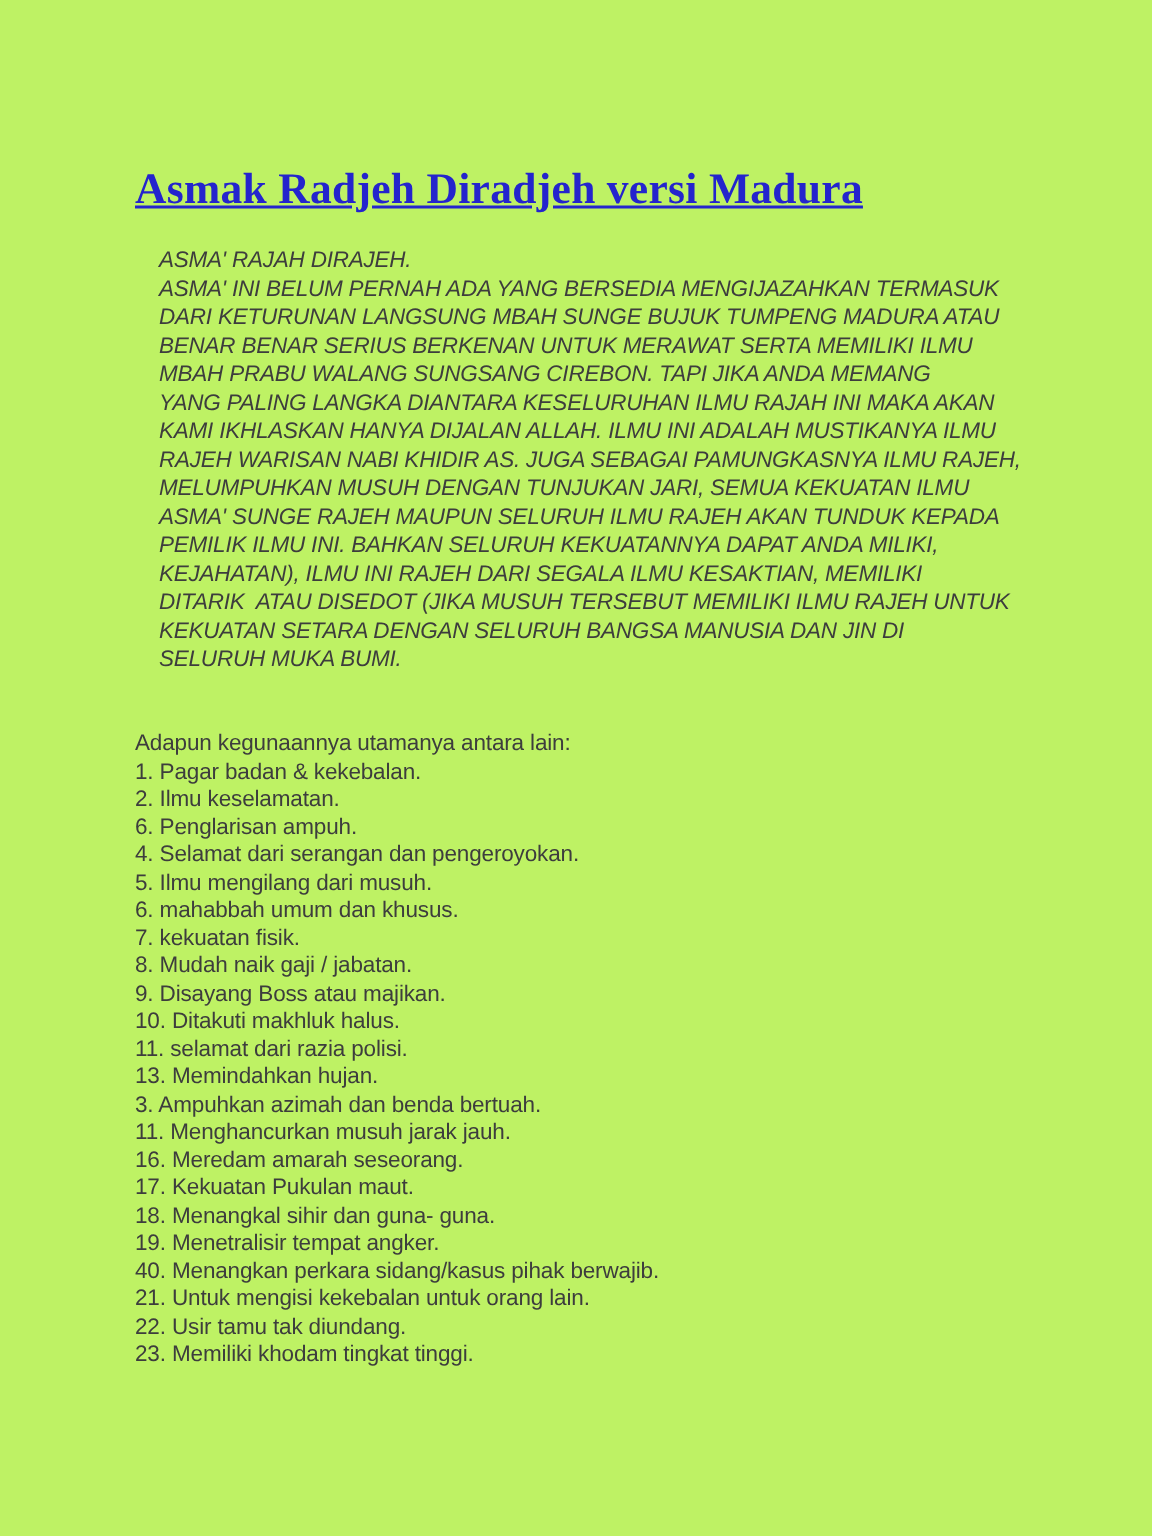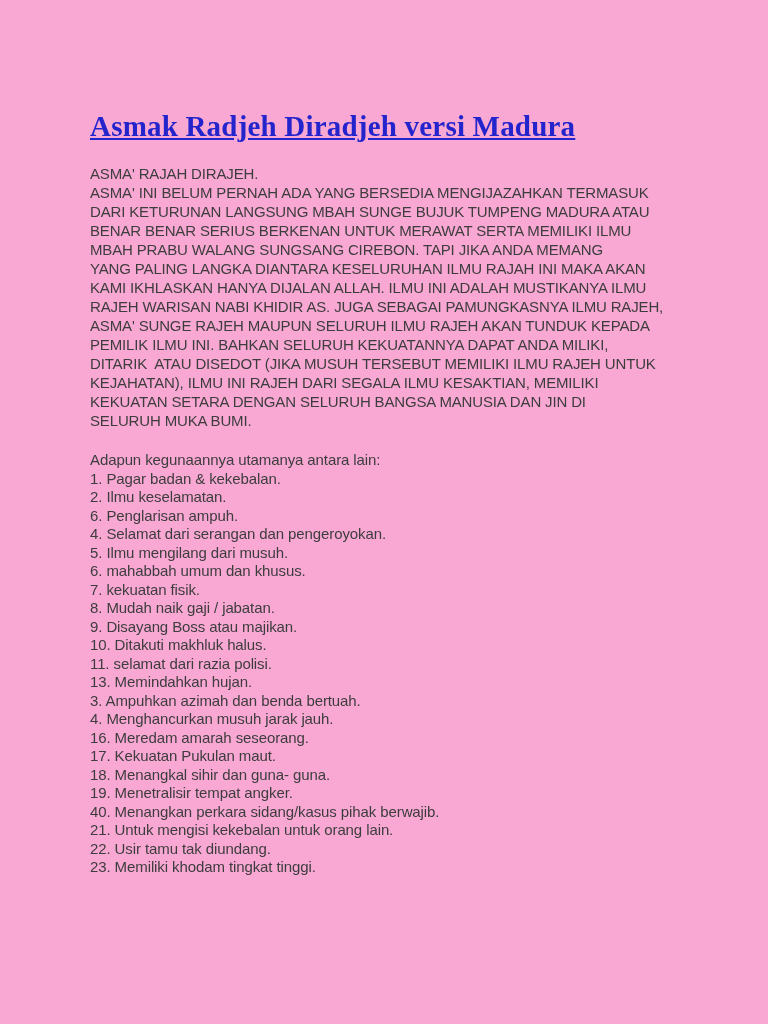--- a/index.html
+++ b/index.html
@@ -12,47 +12,48 @@
     height: 1024px;
     overflow: hidden;
     font-family: "Liberation Sans", "DejaVu Sans", sans-serif;
     color: #3d3d3d;
   }
   .page {
     box-sizing: border-box;
     width: 768px;
     height: 1024px;
     padding: 108px 70px 0 90px;
-    background: #f9a8d4;
+    background: #bef264;
   }
   .doc-title {
     font-family: "Liberation Serif", "DejaVu Serif", serif;
     font-weight: bold;
     font-size: 29px;
     line-height: 36px;
     color: #2424cd;
     text-decoration: underline;
     text-decoration-color: #2424cd;
     margin: 0 0 20px 0;
     letter-spacing: 0.2px;
     white-space: nowrap;
     cursor: pointer;
   }
   .para-block {
-    margin: 0;
+    margin: 16px;
+    font-style: italic;
   }
   .para-line {
     font-size: 15px;
     line-height: 19px;
     letter-spacing: -0.15px;
     white-space: pre;
     color: #3d3d3d;
   }
   .uses-block {
-    margin-top: 21px;
+    margin-top: 38px;
   }
   .uses-intro,
   .list-line {
     font-size: 15px;
     line-height: 18.5px;
     letter-spacing: -0.1px;
     white-space: pre;
     color: #3d3d3d;
   }
 </style>
@@ -65,45 +66,46 @@
 
   <div class="para-block">
       <div class="para-line">ASMA' RAJAH DIRAJEH.</div>
       <div class="para-line">ASMA' INI BELUM PERNAH ADA YANG BERSEDIA MENGIJAZAHKAN TERMASUK</div>
       <div class="para-line">DARI KETURUNAN LANGSUNG MBAH SUNGE BUJUK TUMPENG MADURA ATAU</div>
       <div class="para-line">BENAR BENAR SERIUS BERKENAN UNTUK MERAWAT SERTA MEMILIKI ILMU</div>
       <div class="para-line">MBAH PRABU WALANG SUNGSANG CIREBON. TAPI JIKA ANDA MEMANG</div>
       <div class="para-line">YANG PALING LANGKA DIANTARA KESELURUHAN ILMU RAJAH INI MAKA AKAN</div>
       <div class="para-line">KAMI IKHLASKAN HANYA DIJALAN ALLAH. ILMU INI ADALAH MUSTIKANYA ILMU</div>
       <div class="para-line">RAJEH WARISAN NABI KHIDIR AS. JUGA SEBAGAI PAMUNGKASNYA ILMU RAJEH,</div>
+      <div class="para-line">MELUMPUHKAN MUSUH DENGAN TUNJUKAN JARI, SEMUA KEKUATAN ILMU</div>
       <div class="para-line">ASMA' SUNGE RAJEH MAUPUN SELURUH ILMU RAJEH AKAN TUNDUK KEPADA</div>
       <div class="para-line">PEMILIK ILMU INI. BAHKAN SELURUH KEKUATANNYA DAPAT ANDA MILIKI,</div>
+      <div class="para-line">KEJAHATAN), ILMU INI RAJEH DARI SEGALA ILMU KESAKTIAN, MEMILIKI</div>
       <div class="para-line">DITARIK  ATAU DISEDOT (JIKA MUSUH TERSEBUT MEMILIKI ILMU RAJEH UNTUK</div>
-      <div class="para-line">KEJAHATAN), ILMU INI RAJEH DARI SEGALA ILMU KESAKTIAN, MEMILIKI</div>
       <div class="para-line">KEKUATAN SETARA DENGAN SELURUH BANGSA MANUSIA DAN JIN DI</div>
       <div class="para-line">SELURUH MUKA BUMI.</div>
     </div>
 
   <div class="uses-block">
     <div class="uses-intro">Adapun kegunaannya utamanya antara lain:</div>
     <div>
         <div class="list-line">1. Pagar badan &amp; kekebalan.</div>
         <div class="list-line">2. Ilmu keselamatan.</div>
         <div class="list-line">6. Penglarisan ampuh.</div>
         <div class="list-line">4. Selamat dari serangan dan pengeroyokan.</div>
         <div class="list-line">5. Ilmu mengilang dari musuh.</div>
         <div class="list-line">6. mahabbah umum dan khusus.</div>
         <div class="list-line">7. kekuatan fisik.</div>
         <div class="list-line">8. Mudah naik gaji / jabatan.</div>
         <div class="list-line">9. Disayang Boss atau majikan.</div>
         <div class="list-line">10. Ditakuti makhluk halus.</div>
         <div class="list-line">11. selamat dari razia polisi.</div>
         <div class="list-line">13. Memindahkan hujan.</div>
         <div class="list-line">3. Ampuhkan azimah dan benda bertuah.</div>
-        <div class="list-line">4. Menghancurkan musuh jarak jauh.</div>
+        <div class="list-line">11. Menghancurkan musuh jarak jauh.</div>
         <div class="list-line">16. Meredam amarah seseorang.</div>
         <div class="list-line">17. Kekuatan Pukulan maut.</div>
         <div class="list-line">18. Menangkal sihir dan guna- guna.</div>
         <div class="list-line">19. Menetralisir tempat angker.</div>
         <div class="list-line">40. Menangkan perkara sidang/kasus pihak berwajib.</div>
         <div class="list-line">21. Untuk mengisi kekebalan untuk orang lain.</div>
         <div class="list-line">22. Usir tamu tak diundang.</div>
         <div class="list-line">23. Memiliki khodam tingkat tinggi.</div>
       </div>
   </div>

